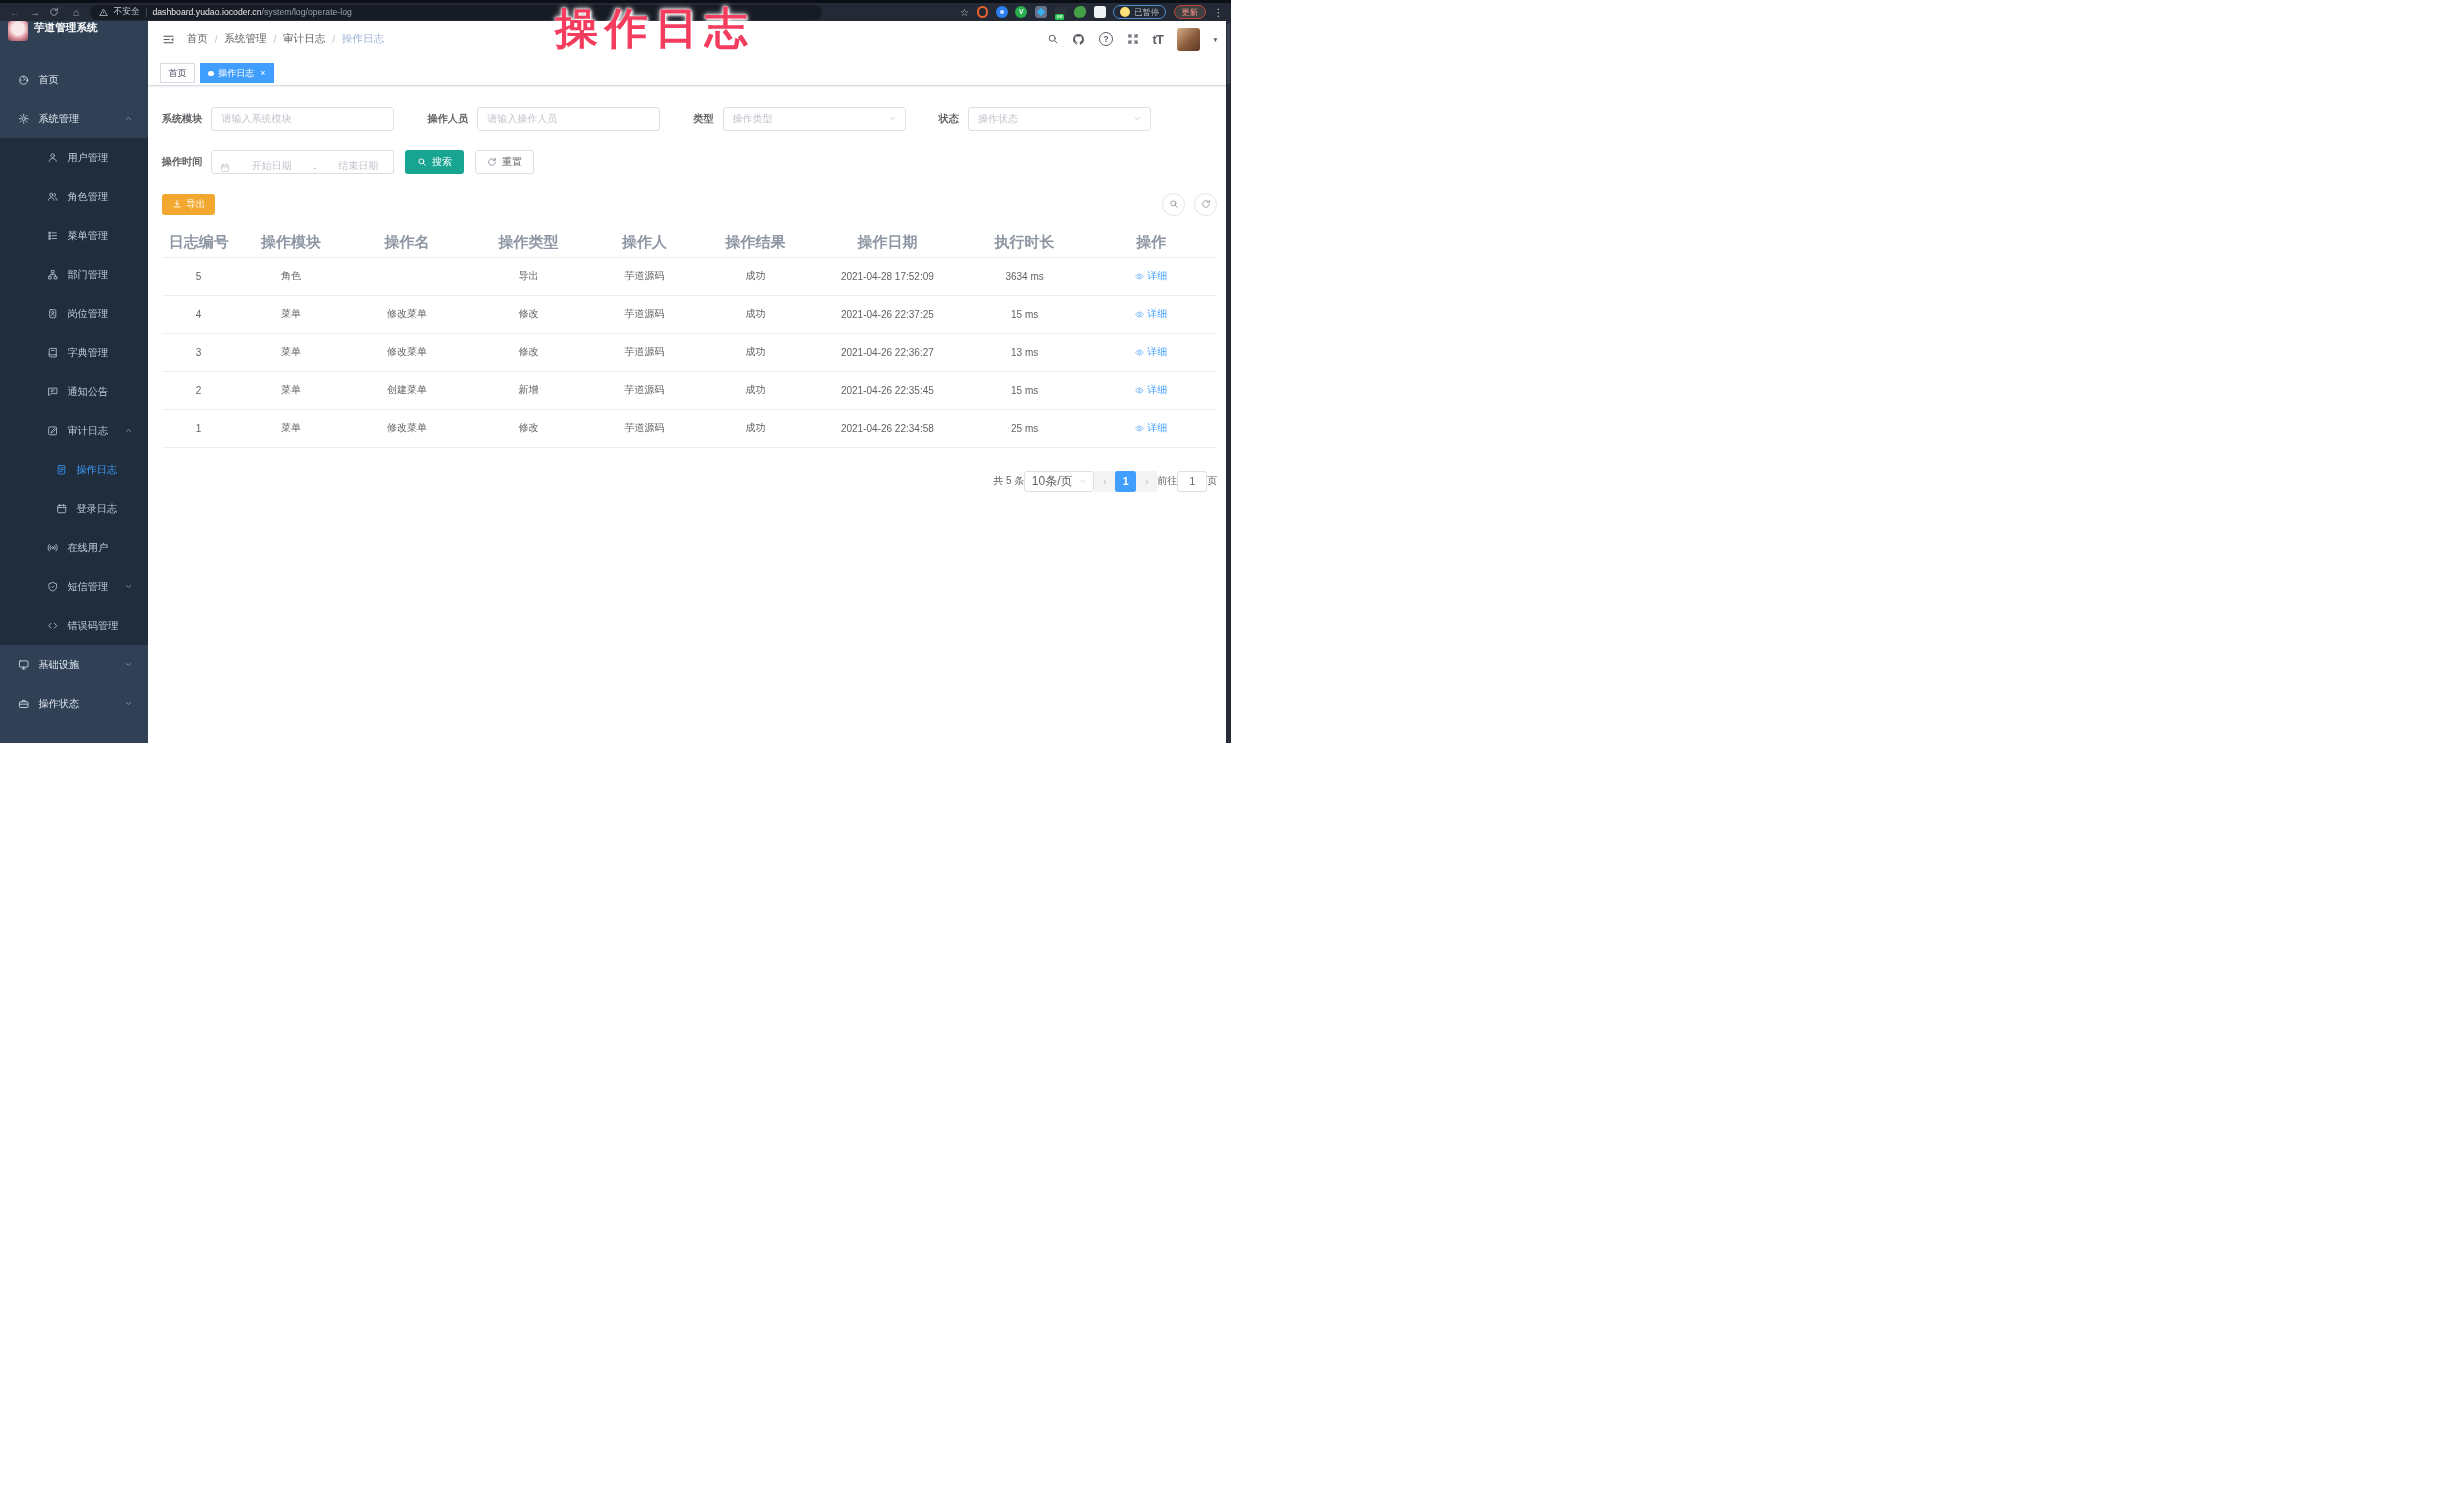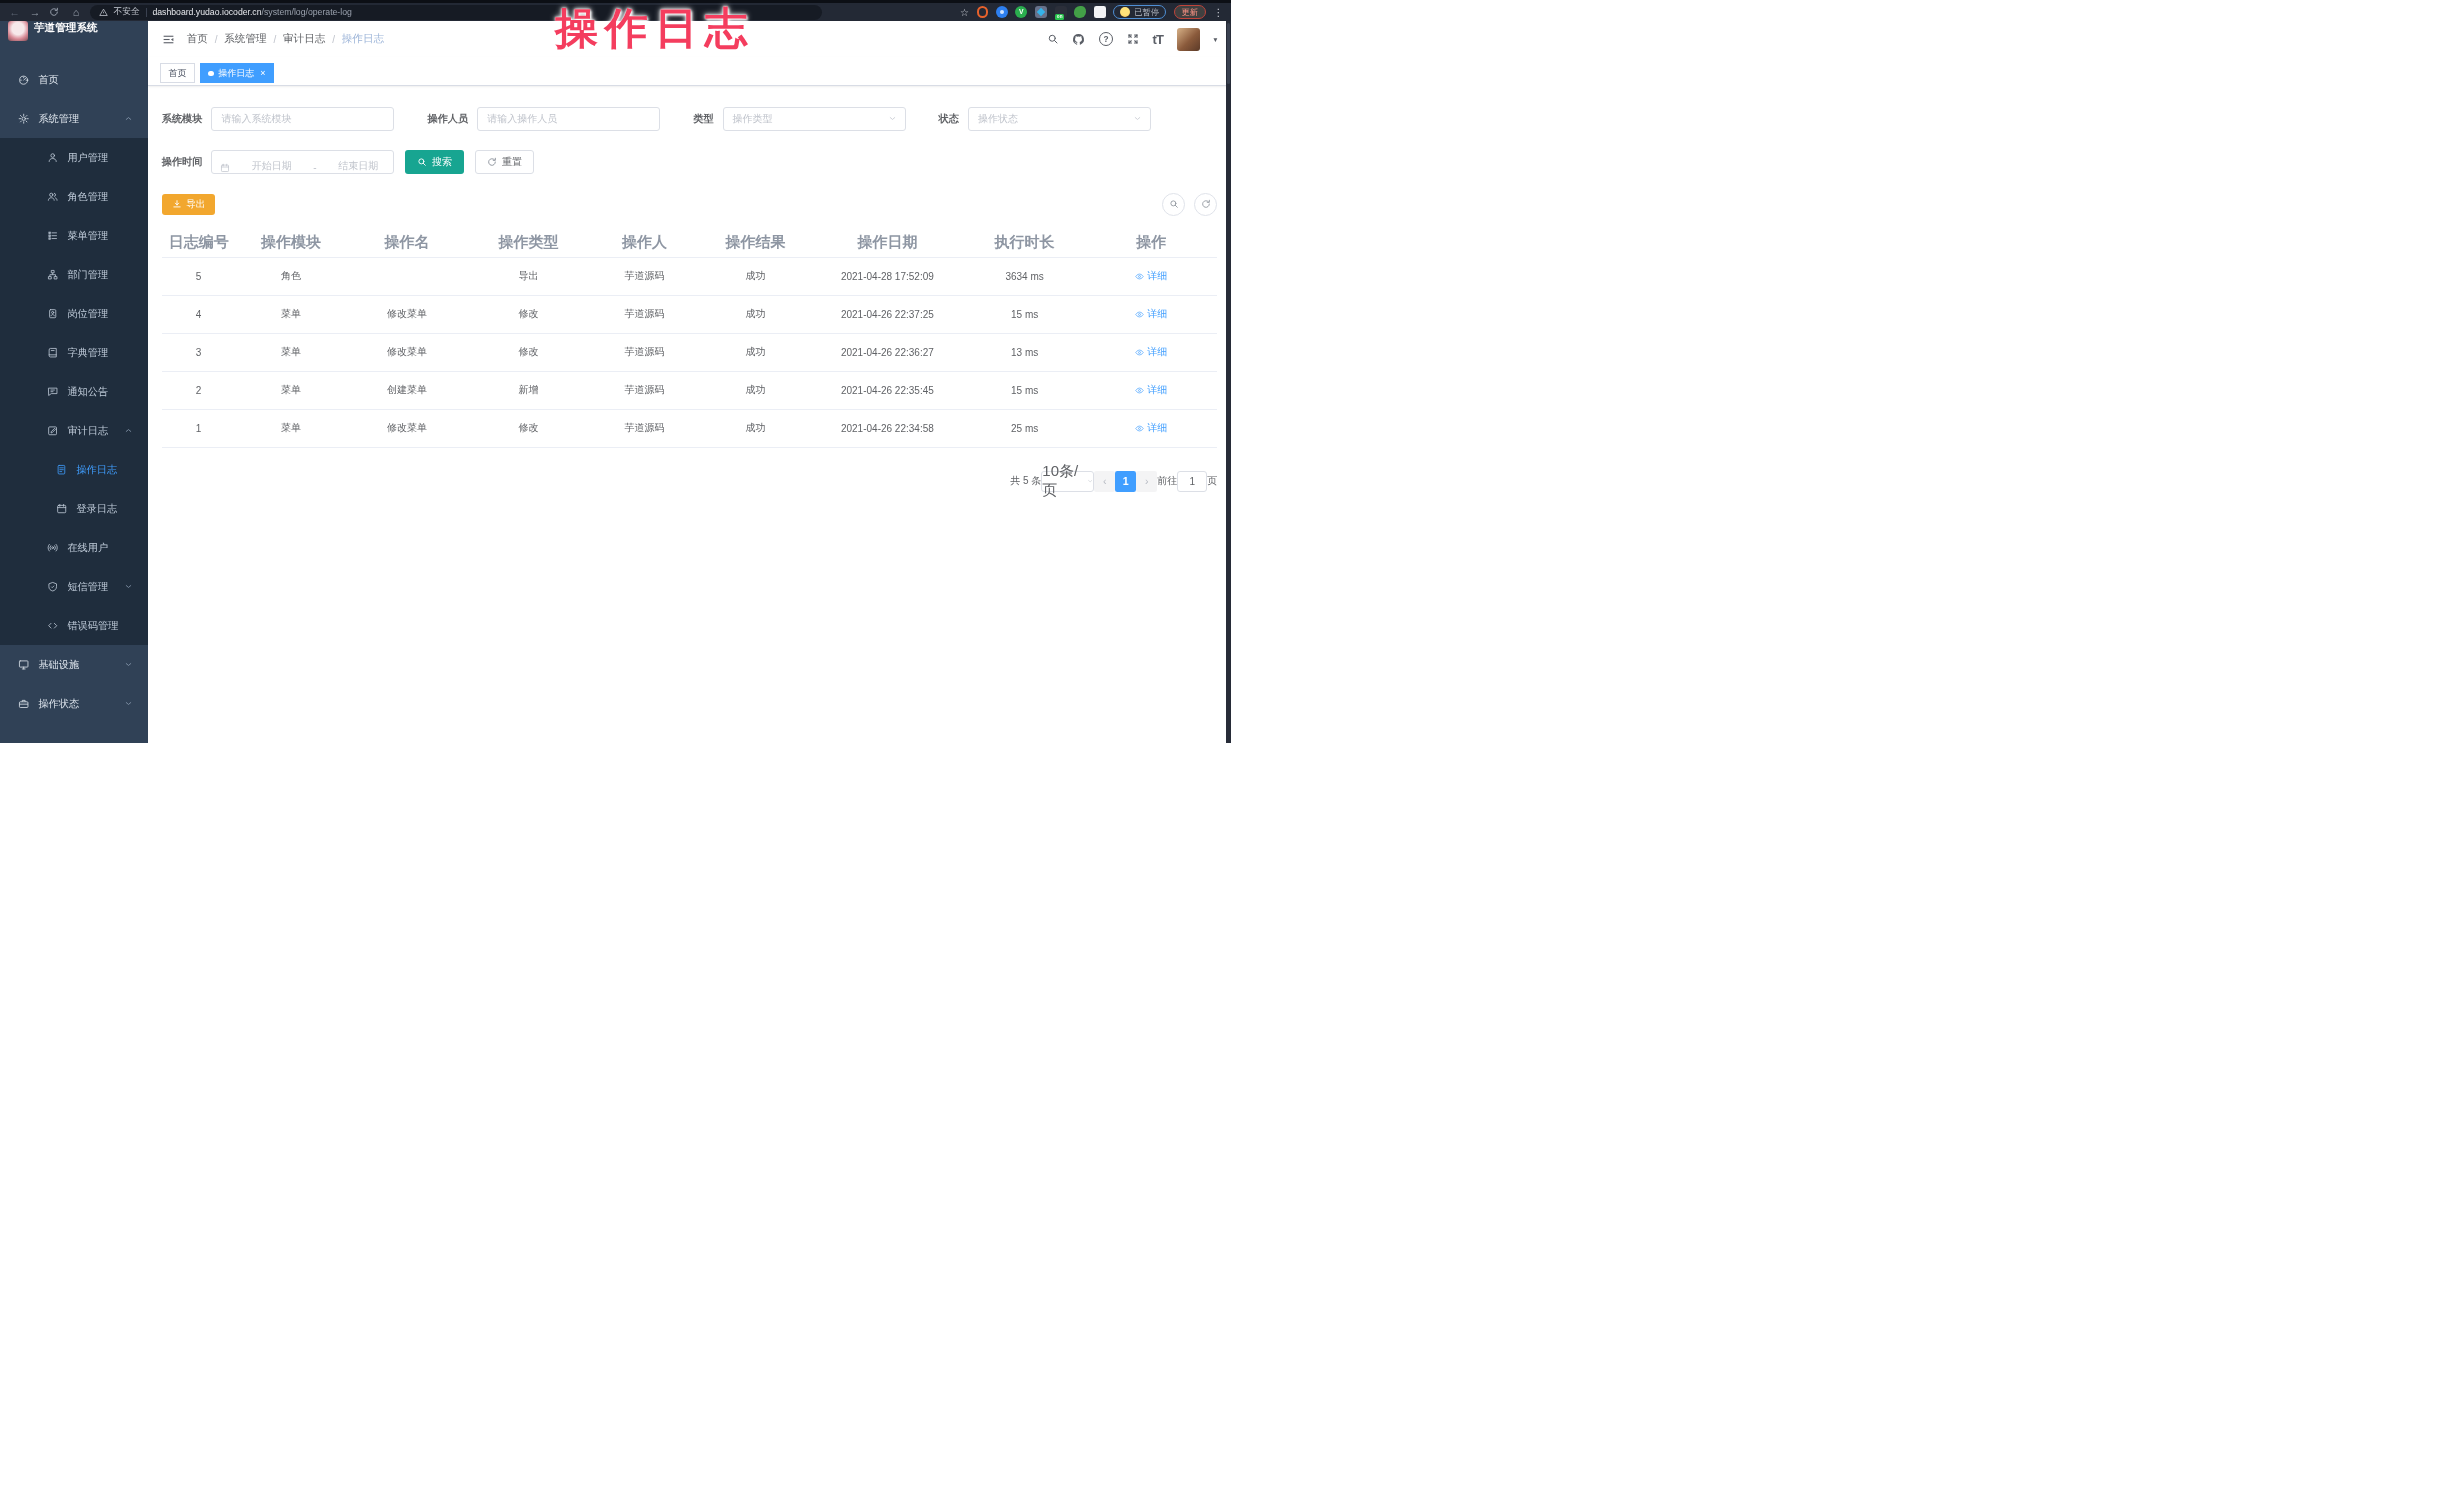--- a/index.html
+++ b/index.html
@@ -93,22 +93,22 @@
               display:inline-flex;align-items:center;gap:4.6px;cursor:pointer}
   .circle-btns{margin-left:auto;display:flex;gap:9px}
   .cbtn{width:21px;height:21px;border-radius:50%;border:0.8px solid #e0e3ea;background:#fff;color:#8a9099;
         display:flex;align-items:center;justify-content:center;cursor:pointer}
   .tgrid{display:grid;grid-template-columns:7% 10.5% 11.5% 11.5% 10.5% 10.5% 14.5% 11.5% 12.5%;
          align-items:center;text-align:center}
   .thead{height:29px;font-weight:700;color:#8e96a3;font-size:15px;border-bottom:0.8px solid #ebeef5}
   .trow{height:37px;border-bottom:0.8px solid #ebeef5;font-size:10px;color:#606266}
   .dlink{color:#409EFF;display:inline-flex;align-items:center;gap:3px;justify-content:center;cursor:pointer}
   .pag{display:flex;align-items:center;justify-content:flex-end;gap:0;margin-top:23px;font-size:10px;color:#606266}
-  .psel{width:53px;height:21px;box-sizing:border-box;border:0.8px solid #dcdfe6;border-radius:3px;background:#fff;
-        display:flex;align-items:center;justify-content:center;gap:6px;font-size:15px;color:#606266;cursor:pointer}
+  .psel{width:70px;height:21px;box-sizing:border-box;border:0.8px solid #dcdfe6;border-radius:3px;background:#fff;
+        display:flex;align-items:center;justify-content:center;gap:6px;font-size:12px;color:#606266;cursor:pointer}
   .pbtn{min-width:21px;height:21px;background:#f4f4f5;border-radius:2.3px;display:flex;align-items:center;
         justify-content:center;color:#b8bcc4;font-size:10.6px;cursor:pointer}
   .pbtn.cur{background:#409EFF;color:#fff;font-weight:700}
   .ginp{width:30px;height:21px;box-sizing:border-box;border:0.8px solid #dcdfe6;border-radius:3px;
         text-align:center;font-size:10px;color:#606266;outline:none}
   
   .right-strip{position:absolute;right:0;top:21px;bottom:0;width:5.3px;background:#272c38;z-index:4}
   .right-strip .thumb{position:absolute;top:1.5px;left:0.8px;right:0.8px;height:61px;background:#3a4150;border-radius:2.3px}
   .annotation{position:absolute;left:555px;top:0;z-index:99;font-size:43px;font-weight:700;letter-spacing:6.8px;
               color:#F43D5E;white-space:nowrap;pointer-events:none;

